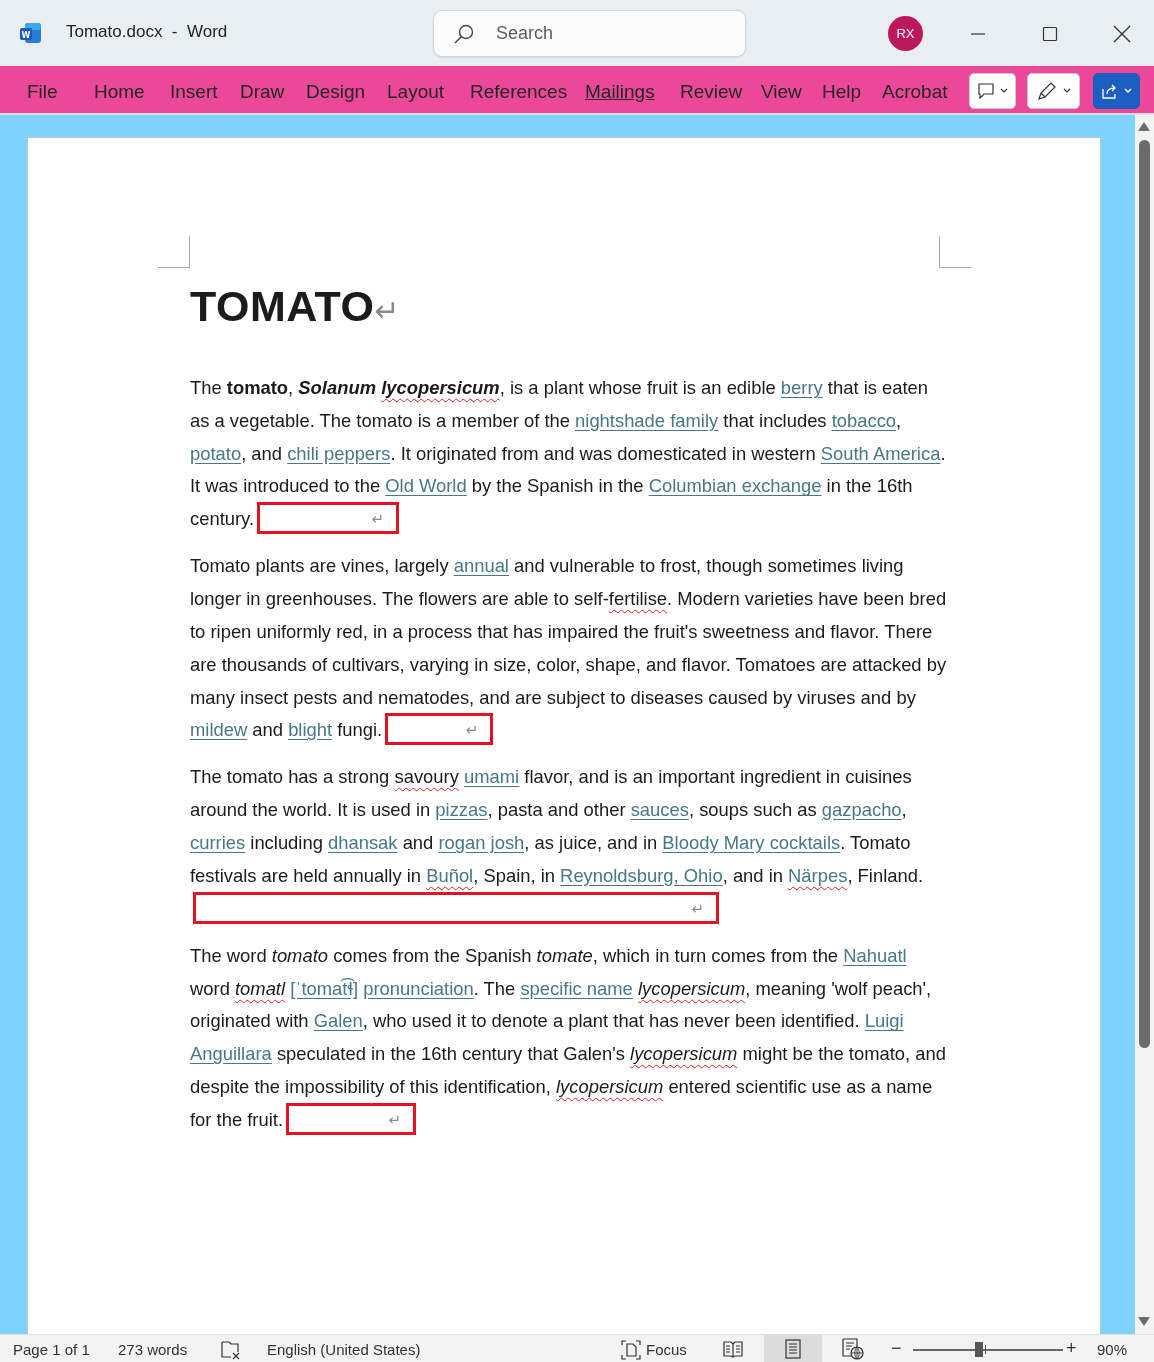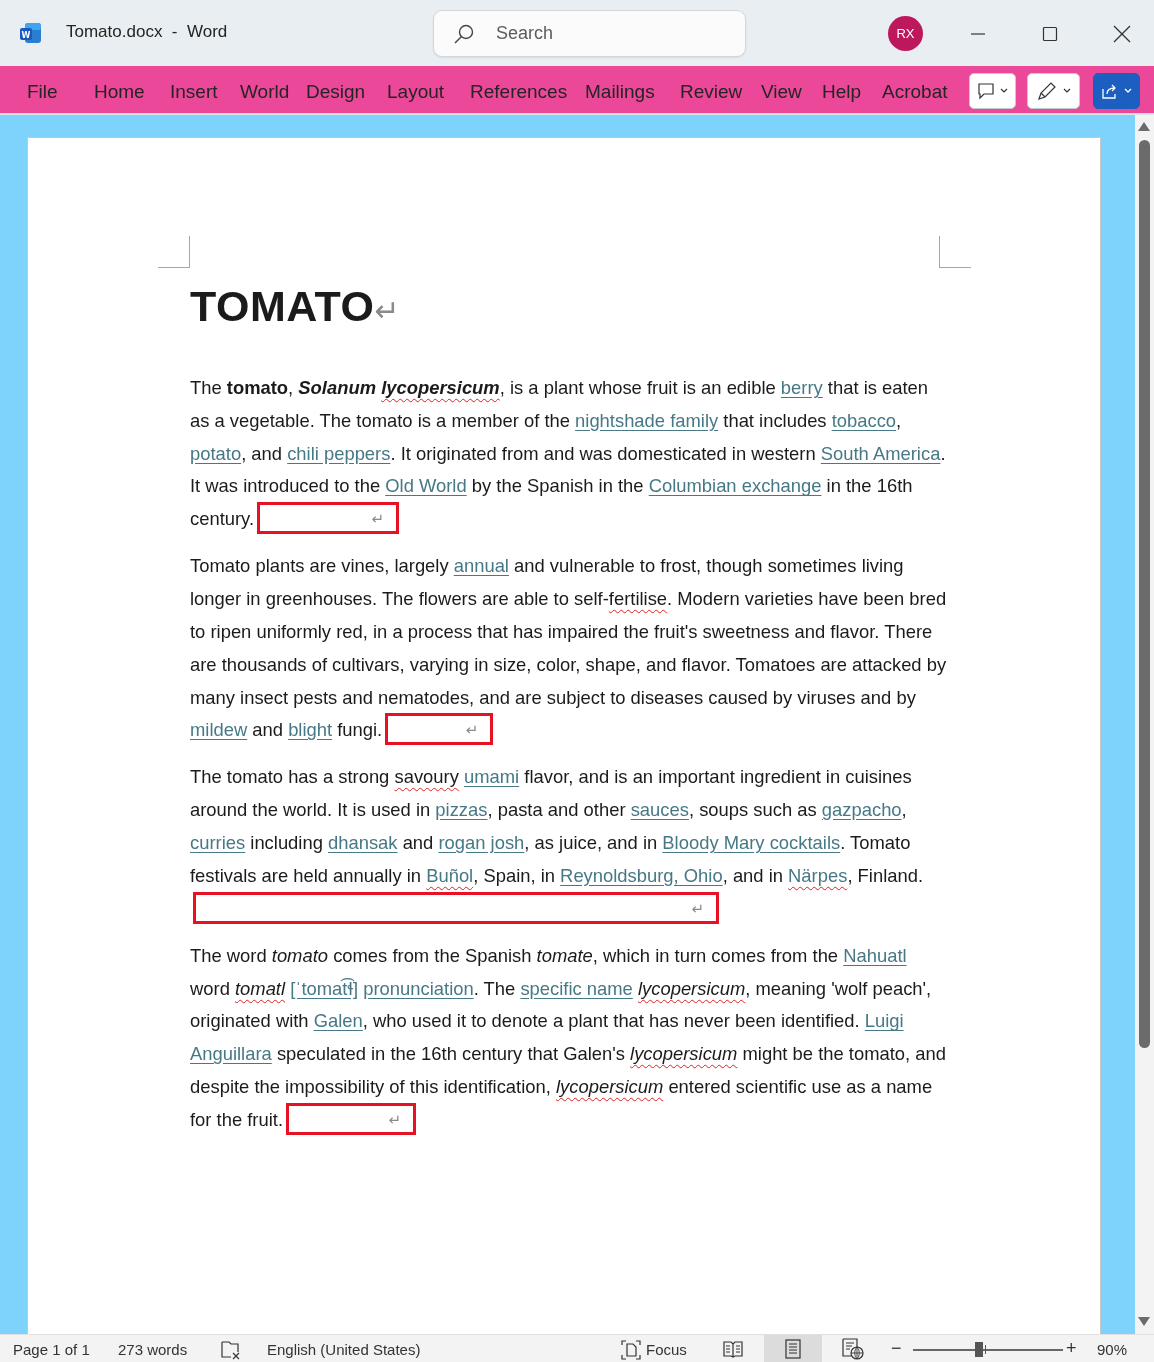--- a/index.html
+++ b/index.html
@@ -93,25 +93,25 @@
         <line x1="1" y1="1" x2="17" y2="17" stroke="#333" stroke-width="1.3"></line>
         <line x1="17" y1="1" x2="1" y2="17" stroke="#333" stroke-width="1.3"></line>
       </svg>
   </div>
 </div>
 
 <div class="ribbon">
   <span class="tab" style="left:27px;">File</span>
   <span class="tab" style="left:94px;">Home</span>
   <span class="tab" style="left:170px;">Insert</span>
-  <span class="tab" style="left:240px;">World</span>
+  <span class="tab" style="left:240px;">Draw</span>
   <span class="tab" style="left:306px;">Design</span>
   <span class="tab" style="left:387px;">Layout</span>
   <span class="tab" style="left:470px;">References</span>
-  <span class="tab" style="left:585px;">Mailings</span>
+  <span class="tab" style="left:585px;text-decoration:underline;">Mailings</span>
   <span class="tab" style="left:680px;">Review</span>
   <span class="tab" style="left:761px;">View</span>
   <span class="tab" style="left:822px;">Help</span>
   <span class="tab" style="left:882px;">Acrobat</span>
 
   <div class="rbtn" style="left:969px; width:47px;">
     <svg width="18" height="18" viewBox="0 0 18 18">
         <path d="M2 2h14v10H7l-4 4v-4H2z" fill="none" stroke="#333" stroke-width="1.2"></path>
       </svg>
     <svg width="8" height="6" viewBox="0 0 8 6">

